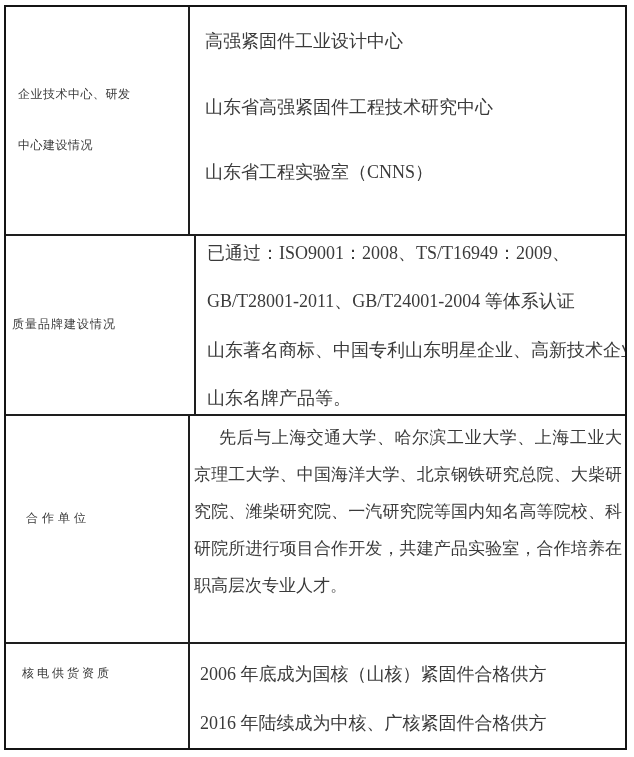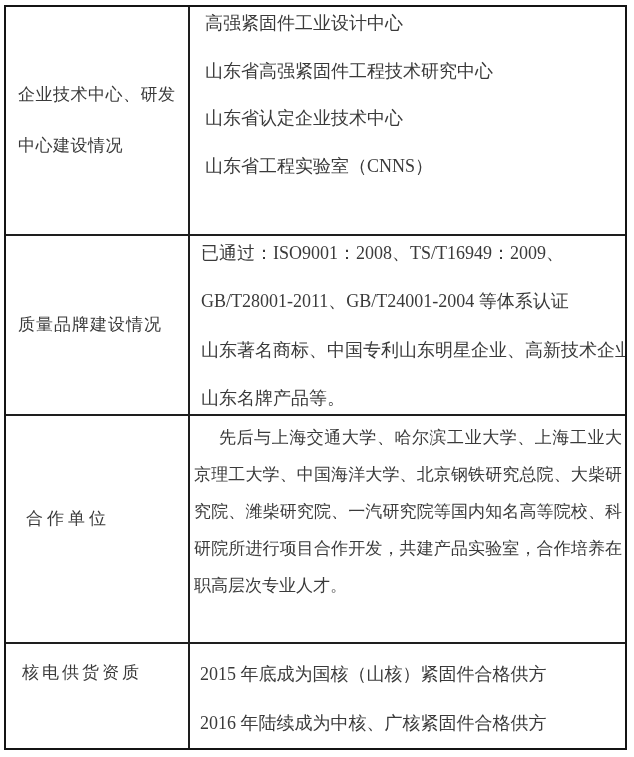--- a/index.html
+++ b/index.html
@@ -40,40 +40,40 @@
   .row-4 { flex: 1; }
 
   .cell-label {
     width: 184px;
     flex: none;
     box-sizing: border-box;
     border-right: 2px solid #1e1e1e;
     display: flex;
     flex-direction: column;
     justify-content: center;
-    font-size: 17px;
+    font-size: 12px;
   }
   .cell-content {
     flex: 1;
     box-sizing: border-box;
     font-size: 18px;
     overflow: hidden;
   }
   .cell-label .line { white-space: nowrap; }
   .cell-content .line { white-space: nowrap; }
 
   
   .row-1 .cell-label { padding-left: 12px; letter-spacing: 0.5px; }
   .row-1 .cell-label .line { line-height: 51px; }
   .row-1 .cell-content { padding-left: 15px; }
   .row-1 .cell-content .lines { margin-top: -7px; }
-  .row-1 .cell-content .line { line-height: 47.5px; }
+  .row-1 .cell-content .line { line-height: 47.5px; margin-top: 18px; }
 
   
-  .row-2 .cell-label { padding-left: 12px; letter-spacing: 1px; }
+  .row-2 .cell-label { letter-spacing: 1px; margin-left: 6px; }
   .row-2 .cell-label .line { line-height: 51px; }
   .row-2 .cell-content { padding-left: 11px; }
   .row-2 .cell-content .lines { margin-top: -7px; }
   .row-2 .cell-content .line { line-height: 48.5px; }
 
   
   .row-3 .cell-label { padding-left: 20px; padding-bottom: 20px; letter-spacing: 4px; }
   .row-3 .cell-label .line { line-height: 51px; }
   .row-3 .cell-content { padding: 3px 3px 0 4px; }
   .row-3 .cell-content .line {
@@ -110,21 +110,20 @@
       <div class="cell-label">
         <div class="lines">
             <div class="line">企业技术中心、研发</div>
             <div class="line">中心建设情况</div>
           </div>
       </div>
       <div class="cell-content">
         <div class="lines">
             <div class="line">高强紧固件工业设计中心</div>
             <div class="line">山东省高强紧固件工程技术研究中心</div>
-            <div class="line">山东省认定企业技术中心</div>
             <div class="line">山东省工程实验室（CNNS）</div>
           </div>
       </div>
     </div>
 
     <div class="row row-2">
       <div class="cell-label">
         <div class="lines">
             <div class="line">质量品牌建设情况</div>
           </div>
@@ -157,20 +156,20 @@
     </div>
 
     <div class="row row-4">
       <div class="cell-label">
         <div class="lines">
             <div class="line">核电供货资质</div>
           </div>
       </div>
       <div class="cell-content">
         <div class="lines">
-            <div class="line">2015 年底成为国核（山核）紧固件合格供方</div>
+            <div class="line">2006 年底成为国核（山核）紧固件合格供方</div>
             <div class="line">2016 年陆续成为中核、广核紧固件合格供方</div>
           </div>
       </div>
     </div>
 
   </div>
 </div>
 
 </body></html>

